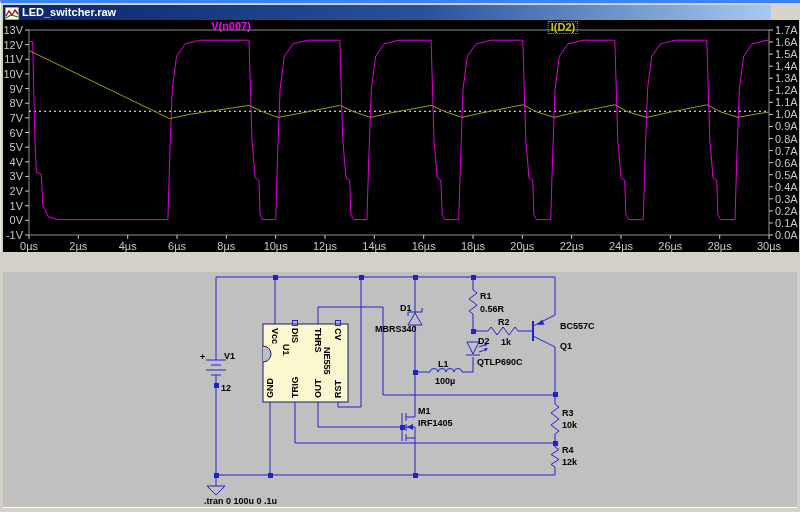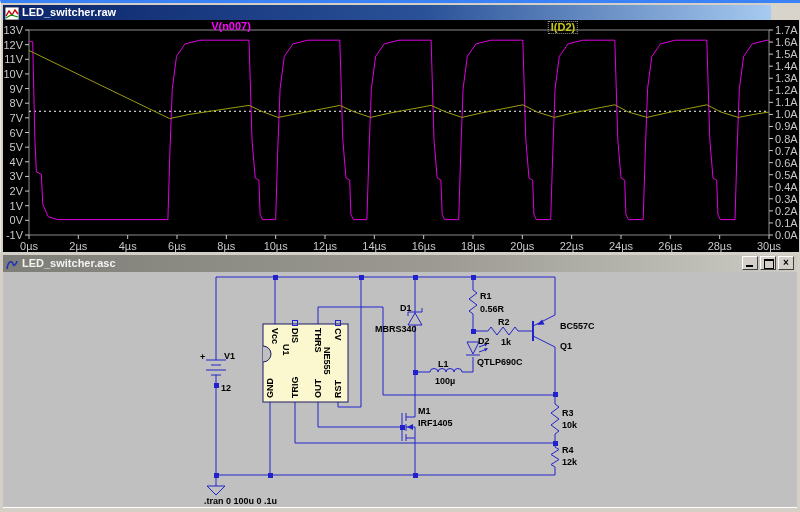--- a/index.html
+++ b/index.html
@@ -168,37 +168,20 @@
         <line x1="28" y1="109.26785714285714" x2="768" y2="109.26785714285714" stroke="#FFFFFF" stroke-width="1" stroke-dasharray="2,3"></line>
         <polyline points="28.0,39.7 31.7,39.7 33.9,137.8 35.4,170.0 40.3,172.2 41.8,202.3 47.2,214.7 56.4,217.6 164.9,217.6 166.9,217.6 168.8,152.5 171.3,86.6 175.5,54.4 184.1,41.9 198.9,38.2 245.6,38.2 248.0,38.2 251.0,137.8 254.2,175.9 257.9,178.1 259.1,212.5 261.6,217.6 272.7,217.6 274.7,217.6 276.6,152.5 279.1,86.6 283.3,54.4 291.9,41.9 306.7,38.2 336.3,38.2 338.8,38.2 341.8,137.8 345.0,175.9 348.7,178.1 349.9,212.5 352.4,217.6 364.0,217.6 365.9,217.6 367.9,152.5 370.4,86.6 374.6,54.4 383.2,41.9 398.0,38.2 427.6,38.2 430.1,38.2 433.0,137.8 436.2,175.9 439.9,178.1 441.2,212.5 443.6,217.6 455.7,217.6 457.7,217.6 459.7,152.5 462.1,86.6 466.3,54.4 475.0,41.9 489.8,38.2 519.4,38.2 521.8,38.2 524.8,137.8 528.0,175.9 531.7,178.1 532.9,212.5 535.4,217.6 547.7,217.6 549.7,217.6 551.7,152.5 554.1,86.6 558.3,54.4 567.0,41.9 581.8,38.2 611.4,38.2 613.8,38.2 616.8,137.8 620.0,175.9 623.7,178.1 624.9,212.5 627.4,217.6 640.2,217.6 642.2,217.6 644.2,152.5 646.6,86.6 650.8,54.4 659.5,41.9 674.3,38.2 703.4,38.2 705.8,38.2 708.8,137.8 712.0,175.9 715.7,178.1 716.9,212.5 719.4,217.6 732.0,217.6 734.0,217.6 735.9,152.5 738.4,86.6 742.6,54.4 751.2,41.9 766.0,38.2 768.0,38.2" fill="none" stroke="#E000E0" stroke-width="1"></polyline>
         <polyline points="28.0,48.5 168.6,116.6 188.3,112.4 248.0,103.4 262.3,110.0 277.1,115.4 299.3,111.2 338.8,103.4 353.6,110.0 369.6,115.4 388.1,111.2 430.1,103.4 444.9,110.0 460.9,115.4 479.4,111.2 521.8,102.8 536.1,110.0 553.4,115.4 570.7,111.2 613.8,102.8 627.4,110.0 645.9,115.4 664.4,111.2 705.8,102.8 719.9,110.0 737.2,115.4 753.2,112.4 768.0,110.0" fill="none" stroke="#9C9C10" stroke-width="1"></polyline>
       </svg>
     <div class="trace-label" id="lblV">V(n007)</div>
     <div class="trace-label" id="lblI">I(D2)</div>
   </div>
 </div>
 
 <div class="win" id="win2">
-  <div id="tb2">
-    <span class="tbicon">
-      <svg width="14" height="13" viewBox="0 0 14 13">
-        <path d="M2,11 C3,3 7,2 8,6 C9,10 12,4 12,3" fill="none" stroke="#2233BB" stroke-width="1.6"></path>
-      </svg>
-    </span>
-    <span class="tbtitle">LED_switcher.asc</span>
-    <span class="winbtns">
-      <button class="wbtn">
-          <span class="minbar"></span>
-        </button>
-      <button class="wbtn">
-          <span class="maxbox"></span>
-        </button>
-      <button class="wbtn">×</button>
-    </span>
-  </div>
 
   <div id="sch">
   <svg id="sch-svg" width="794" height="235" viewBox="3 273 794 235">
 
     <g>
       <path class="w" d="M216,278 H555 M555,278 V316
                         M216,278 V361 M216,376 V476
                         M275,278 V325
                         M361,278 V408 H338 V403
                         M415,278 V314 M415,326 V403

